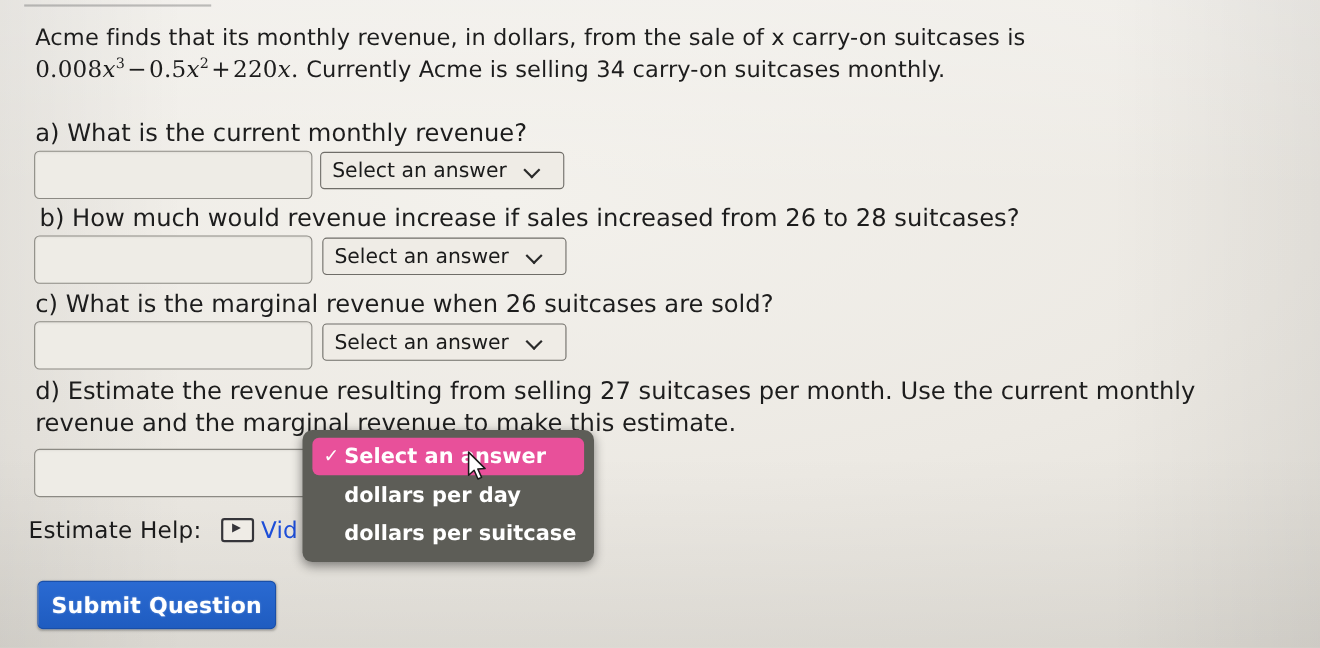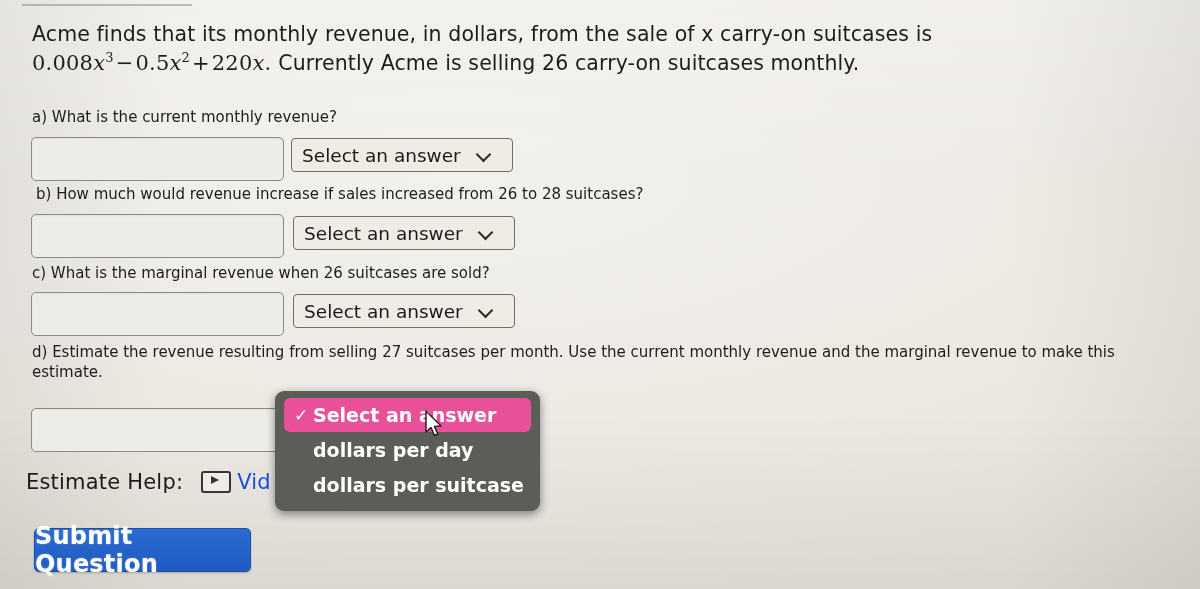--- a/index.html
+++ b/index.html
@@ -71,21 +71,21 @@
     font-size: 0.62em;
     vertical-align: super;
     line-height: 0;
   }
   .mathexp .op {
     padding: 0 2px;
   }
 
   .qline {
     position: absolute;
-    font-size: 15px;
+    font-size: 22px;
     line-height: 1.3;
     color: #1d1d1d;
     white-space: nowrap;
   }
   .qline.q-a { left: 32px; top: 108px; }
   .qline.q-b { left: 36px; top: 185px; }
   .qline.q-c { left: 32px; top: 264px; }
   .qline.q-d { left: 32px; top: 343px; width: 1140px; white-space: normal; }
 
   .answer-input {
@@ -182,21 +182,21 @@
   .submit-button {
     position: absolute;
     left: 34px;
     top: 528px;
     width: 215px;
     height: 42px;
     background: linear-gradient(180deg, #2a6ad2 0%, #1f5cc0 100%);
     border: 1px solid #1a4fa8;
     border-radius: 5px;
     color: #ffffff;
-    font-size: 24px;
+    font-size: 20px;
     font-weight: bold;
     letter-spacing: 0.2px;
     display: flex;
     align-items: center;
     justify-content: center;
     box-shadow: 0 1px 2px rgba(0,0,0,0.25);
     text-shadow: 0 0 2px rgba(255,255,255,0.35);
   }
 
   
@@ -257,21 +257,21 @@
 <div class="top-rule"></div>
 
 <div class="content">
 
   <div class="prompt">
     <span>Acme finds that its monthly revenue, in dollars, from the sale of x carry-on suitcases is</span>
     <br>
     <span class="mathexp">
       <span>0.008</span><i>x</i><sup>3</sup><span class="op">−</span><span>0.5</span><i>x</i><sup>2</sup><span class="op">+</span><span>220</span><i>x</i><span>.</span>
     </span>
-    <span>Currently Acme is selling 26 carry-on suitcases monthly.</span>
+    <span>Currently Acme is selling 34 carry-on suitcases monthly.</span>
   </div>
 
   <div class="qline q-a">a) What is the current monthly revenue?</div>
   <div class="answer-input a"></div>
   <div class="unit-select a">
     <span class="sel-label">Select an answer</span>
     <span class="chev"></span>
   </div>
 
   <div class="qline q-b">b) How much would revenue increase if sales increased from 26 to 28 suitcases?</div>

